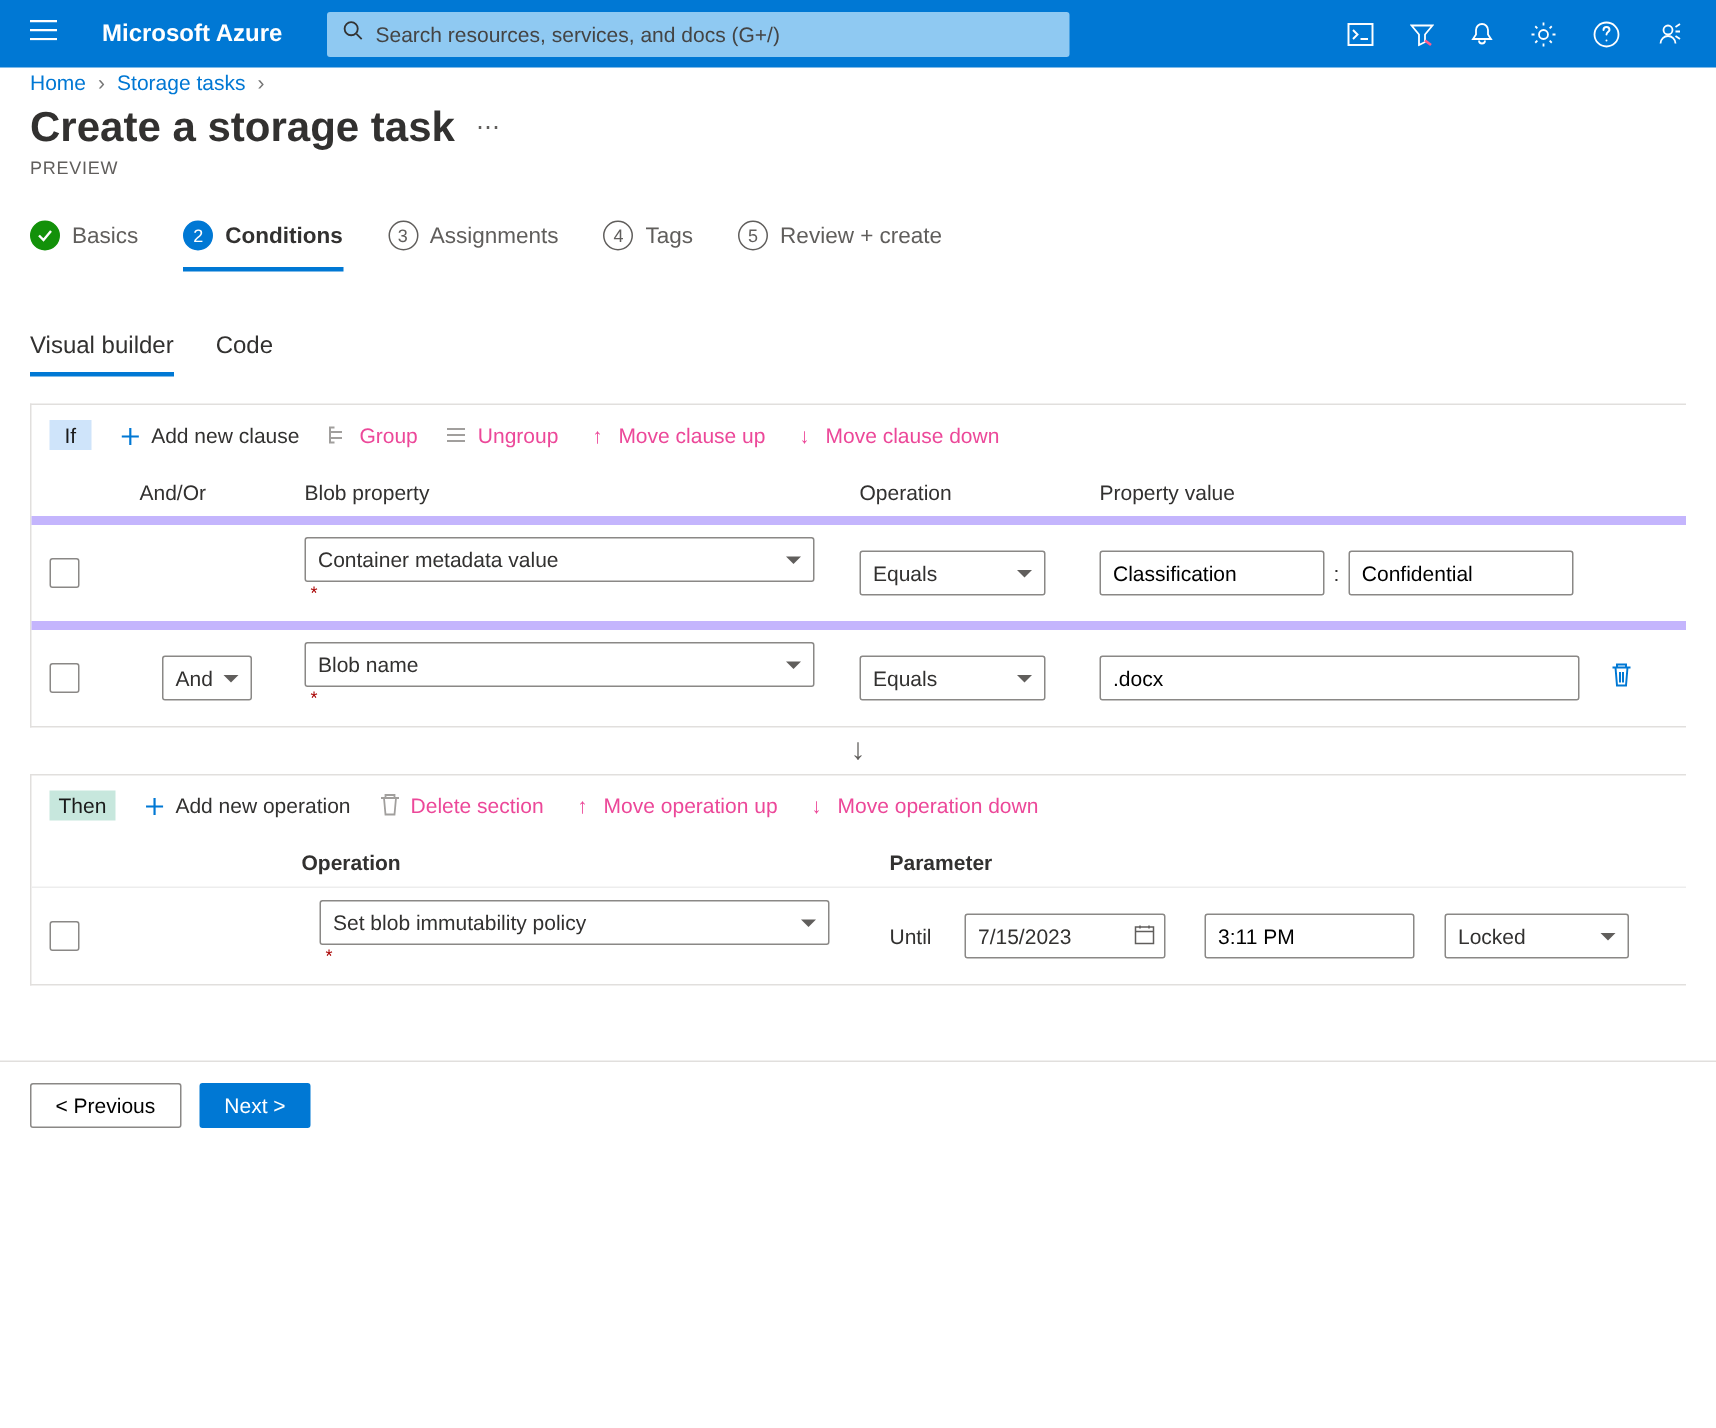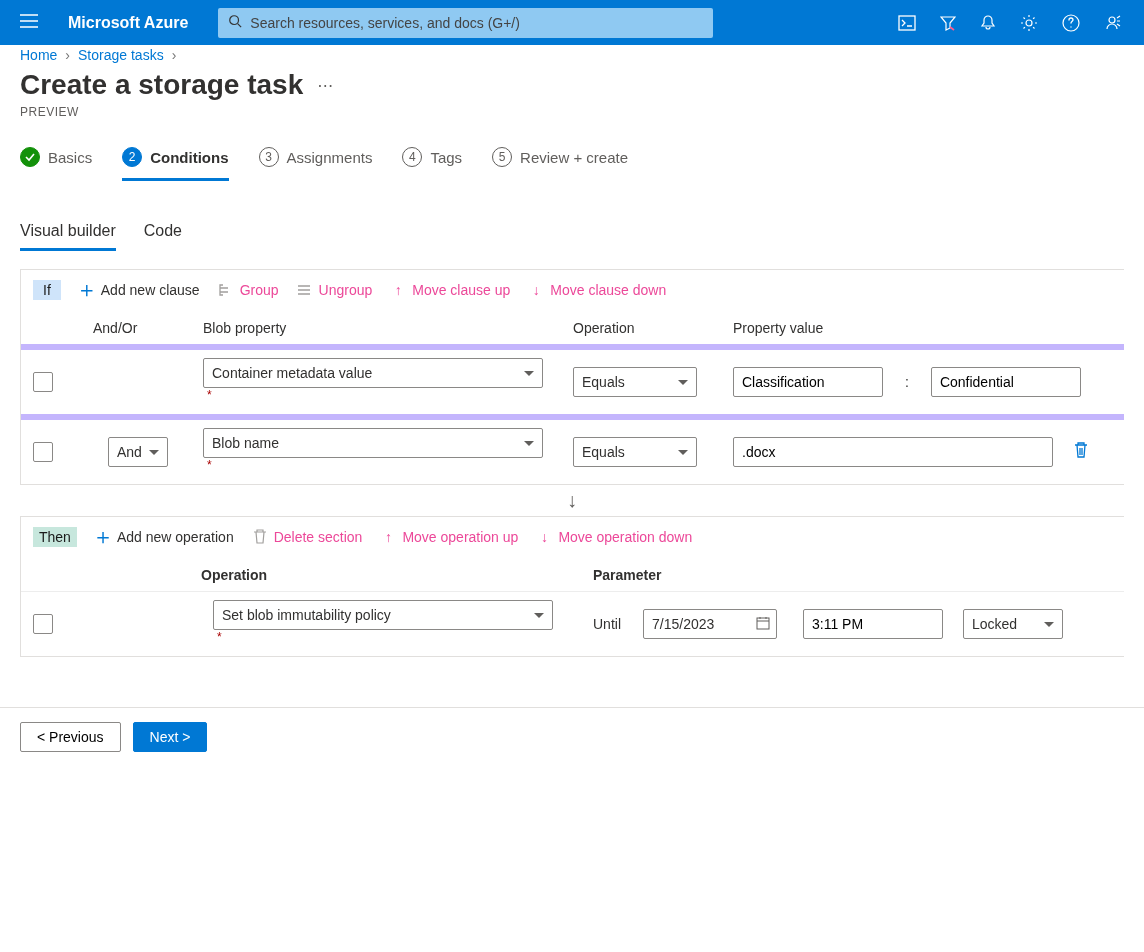--- a/index.html
+++ b/index.html
@@ -60,24 +60,24 @@
   
   .op-header { display: grid; grid-template-columns: 180px 380px 320px 200px; padding: 10px 12px 8px; font-weight: 600; font-size: 14px;}
   .op-row { display: grid; grid-template-columns: 60px 120px 380px 50px 160px 160px 120px; align-items: center; padding: 8px 12px; border-top: 1px solid #ededed; min-height:60px;}
 
   .chk { width: 20px; height: 20px; border: 1px solid #8a8886; border-radius: 2px; cursor: pointer; background:#fff;}
   .select { position: relative; border: 1px solid #8a8886; border-radius: 2px; height: 30px; display: flex; align-items: center; padding: 0 24px 0 8px; font-size: 14px; background:#fff; cursor: pointer;}
   .select:after { content: ""; position: absolute; right: 8px; top: 12px; width: 0; height: 0; border-left: 5px solid transparent; border-right: 5px solid transparent; border-top: 5px solid #605e5c; }
   .select.small { width: 60px; margin-left: 15px; }
   .select.med { width: 124px; }
   .select.wide { width: 340px; }
-  .select.lock { width: 100px; }
+  .select.lock { width: 123px; }
   .req { color: #a80000; font-size: 12px; margin-left: 4px; vertical-align: top;}
   .txtinput { border: 1px solid #8a8886; border-radius: 2px; height: 30px; padding: 0 8px; font-size: 14px; background:#fff;}
-  .pv-split { display: flex; align-items: center; gap: 22px; }
+  .pv-split { display: flex; align-items: center; gap: 6px; }
   .colon { font-size: 14px; }
   .dateinput { display:flex; align-items:center; border:1px solid #8a8886; border-radius:2px; height:30px; padding:0 6px 0 8px; font-size:14px; width:134px; justify-content:space-between;}
   .trash { color: #0078d4; cursor: pointer; }
 
   .connector { text-align: center; padding: 4px 0; color: #605e5c; font-size: 20px;}
 
   .footer { border-top: 1px solid #e1dfdd; margin-top: 50px; padding: 14px 20px 24px; display: flex; gap: 12px; }
   .btn { height: 30px; padding: 0 16px; font-size: 14px; border-radius: 2px; cursor: pointer; border: 1px solid #8a8886; background: #fff; }
   .btn.primary { background: #0078d4; color: #fff; border-color: #0078d4; }
   .op-header > div:nth-child(1){ padding-left: 168px; grid-column: 1 / span 2;}

